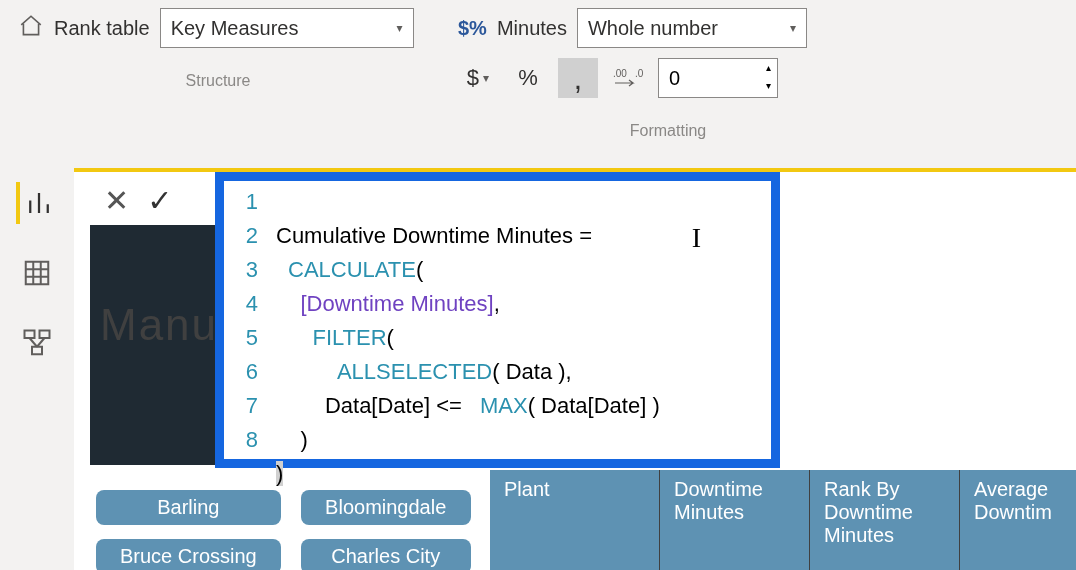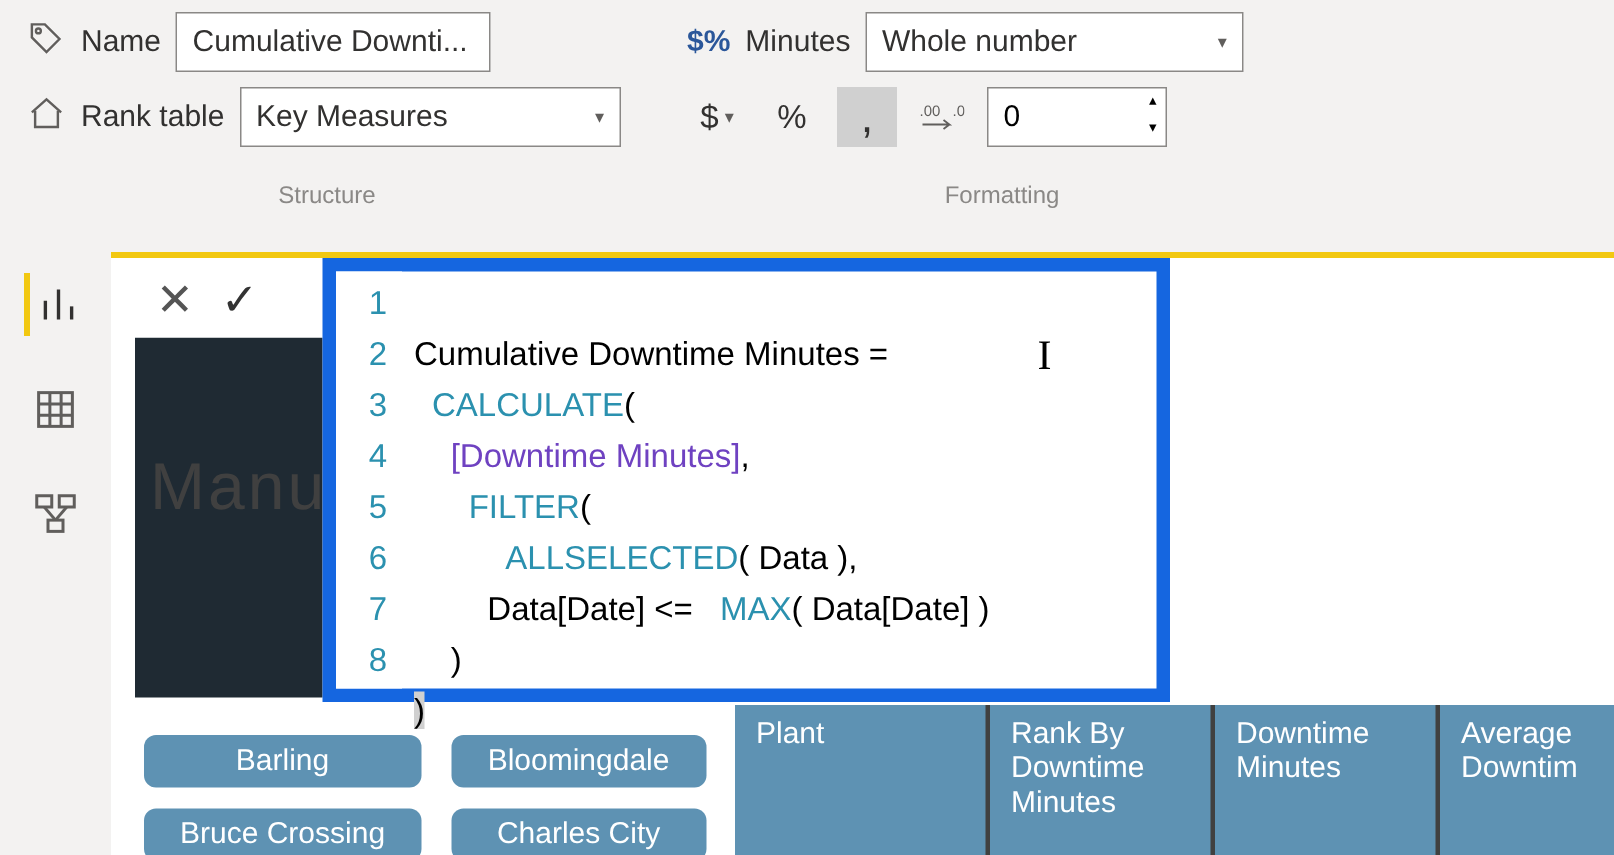--- a/index.html
+++ b/index.html
@@ -10,21 +10,21 @@
     .rib-group { display: flex; flex-direction: column; gap: 10px; }
     .rib-row { display: flex; align-items: center; gap: 10px; height: 40px; }
     .rib-label { font-size: 20px; color: #323130; }
     .rib-input {
       border: 1px solid #8a8886; background: #fff; height: 40px;
       padding: 0 10px; font-size: 20px; color: #323130; min-width: 200px;
       display: flex; align-items: center; justify-content: space-between;
     }
     .rib-input.name { width: 210px; }
     .rib-input.home { width: 254px; }
-    .rib-input.format { width: 252px; }
+    .rib-input.format { width: 230px; }
     .rib-spin { width: 120px; border:1px solid #8a8886; background:#fff; height:40px; display:flex; align-items:center; }
     .rib-spin span { padding:0 10px; font-size:20px; }
     .rib-spin .spinbtns { margin-left:auto; display:flex; flex-direction:column; height:100%; }
     .rib-spin .spinbtns div { font-size:10px; line-height:1; padding:4px 6px; cursor:pointer; }
     .caret { font-size: 12px; color:#605e5c; }
     .fmt-btn { width:40px; height:40px; display:flex; align-items:center; justify-content:center; font-size:22px; color:#323130; }
     .fmt-btn.active { background:#d0d0d0; }
     .group-caption { text-align:center; font-size:16px; color:#8a8886; margin-top:14px; padding-bottom:6px; }
     .rib-group.structure { width: 400px; }
     .rib-group.formatting { width: 420px; }
@@ -56,39 +56,27 @@
     .mea { color:#6f42c1; }
     .text-cursor { position:absolute; top:40px; right:70px; font-size:28px; font-family:serif; color:#000; }
 
     
     .slicer { position:absolute; left:96px; top:490px; display:flex; gap:20px; flex-wrap:wrap; width:400px; z-index:3; }
     .slicer-col { display:flex; flex-direction:column; gap:14px; }
     .pill { background:#5e92b3; color:#fff; border-radius:8px; padding:6px 24px; font-size:20px; text-align:center; min-width:170px; }
 
     
     .tblhdr { position:absolute; left:490px; top:470px; right:0; height:100px; background:#5e92b3; display:flex; color:#fff; font-size:20px; z-index:3; }
-    .tblhdr .col { padding:8px 14px; border-right:3px solid #404040; min-width:150px; }
+    .tblhdr .col { padding:8px 14px; border-right:1px solid #404040; min-width:150px; }
   </style>
 </head>
 <body>
 
 <div class="ribbon">
   <div class="rib-group structure">
-    <div class="rib-row">
-      <span>
-        <svg width="26" height="26" viewBox="0 0 24 24" fill="none" stroke="#605e5c" stroke-width="1.5">
-            <path d="M20 12l-8 8-9-9V3h8l9 9z"></path>
-            <circle cx="7" cy="7" r="1.5"></circle>
-          </svg>
-      </span>
-      <span class="rib-label">Name</span>
-      <div class="rib-input name">
-        <span>Cumulative Downti...</span>
-      </div>
-    </div>
     <div class="rib-row">
       <span>
         <svg width="26" height="26" viewBox="0 0 24 24" fill="none" stroke="#605e5c" stroke-width="1.5">
             <path d="M3 11l9-8 9 8"></path>
             <path d="M5 10v10h14V10"></path>
           </svg>
       </span>
       <span class="rib-label">Rank table</span>
       <div class="rib-input home">
         <span>Key Measures</span>
@@ -209,16 +197,16 @@
     <div class="pill">Bruce Crossing</div>
   </div>
   <div class="slicer-col">
     <div class="pill">Bloomingdale</div>
     <div class="pill">Charles City</div>
   </div>
 </div>
 
 <div class="tblhdr">
   <div class="col" style="min-width:170px">Plant</div>
+  <div class="col">Downtime Minutes</div>
   <div class="col">Rank By Downtime Minutes</div>
-  <div class="col">Downtime Minutes</div>
   <div class="col" style="border-right:none">Average Downtim</div>
 </div>
 
 </body></html>

